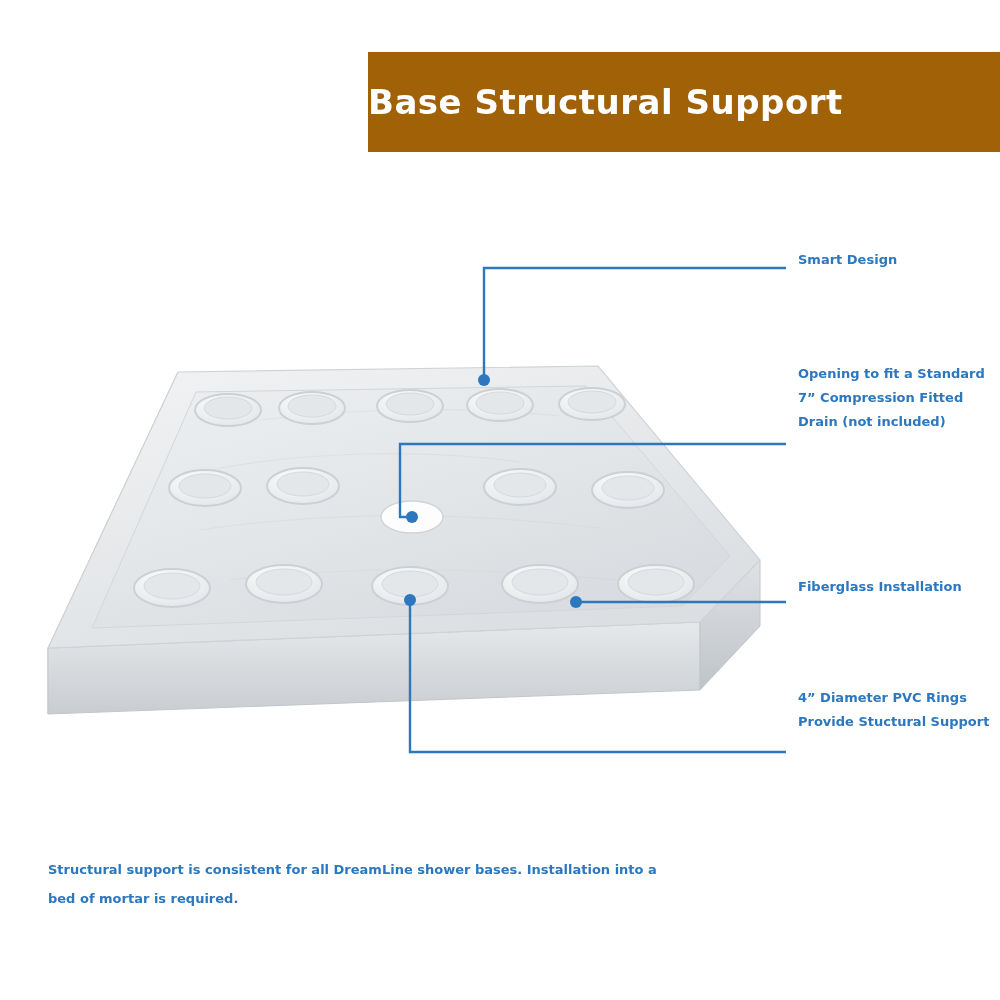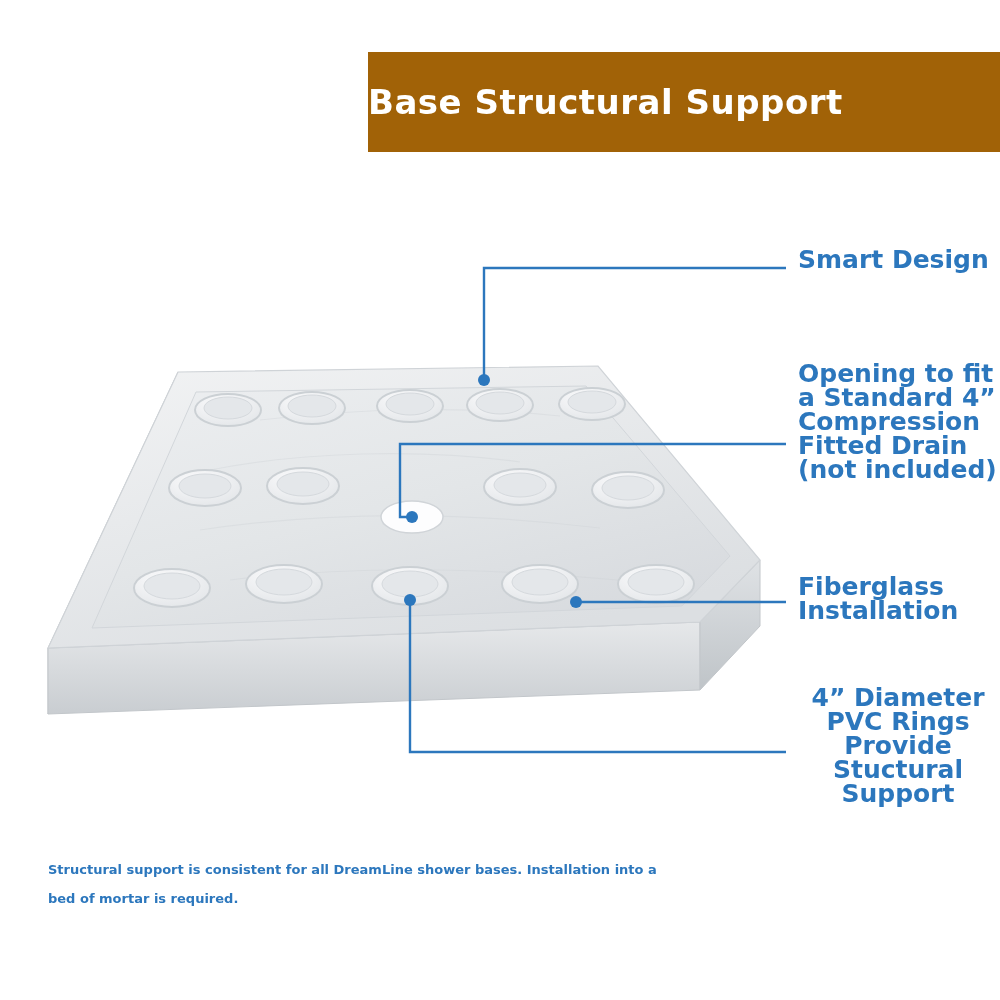--- a/index.html
+++ b/index.html
@@ -40,28 +40,28 @@
     letter-spacing: 0.5px;
     font-family: "DejaVu Sans", sans-serif;
     white-space: nowrap;
   }
 
   
   .callout {
     position: absolute;
     color: #2c77bd;
     font-weight: bold;
-    font-size: 25px;
+    font-size: 13px;
     line-height: 24px;
     font-family: "DejaVu Sans", sans-serif;
   }
   #callout-smart-design { left: 798px; top: 248px; width: 200px; }
   #callout-opening      { left: 798px; top: 362px; width: 200px; }
   #callout-fiberglass   { left: 798px; top: 575px; width: 200px; }
-  #callout-pvc-rings    { left: 798px; top: 686px; width: 200px; text-align: center; }
+  #callout-pvc-rings    { left: 798px; top: 686px; width: 200px; }
 
   
   .footer-note {
     position: absolute;
     left: 48px;
     top: 855px;
     width: 640px;
     color: #2c77bd;
     font-weight: bold;
     font-size: 13px;
@@ -182,21 +182,21 @@
       <circle cx="410" cy="600" r="6"></circle>
     </g>
   </svg>
 
   <div class="banner">
     <div class="banner-title">Base Structural Support</div>
   </div>
 
   <div class="callout" id="callout-smart-design">Smart Design</div>
 
-  <div class="callout" id="callout-opening">Opening to fit a Standard 4” Compression Fitted Drain (not included)</div>
+  <div class="callout" id="callout-opening">Opening to fit a Standard 7” Compression Fitted Drain (not included)</div>
 
   <div class="callout" id="callout-fiberglass">Fiberglass Installation</div>
 
   <div class="callout" id="callout-pvc-rings">4” Diameter PVC Rings Provide Stuctural Support</div>
 
   <div class="footer-note">Structural support is consistent for all DreamLine shower bases. Installation into a bed of mortar is required.</div>
 
 </div>
 
 </body></html>

